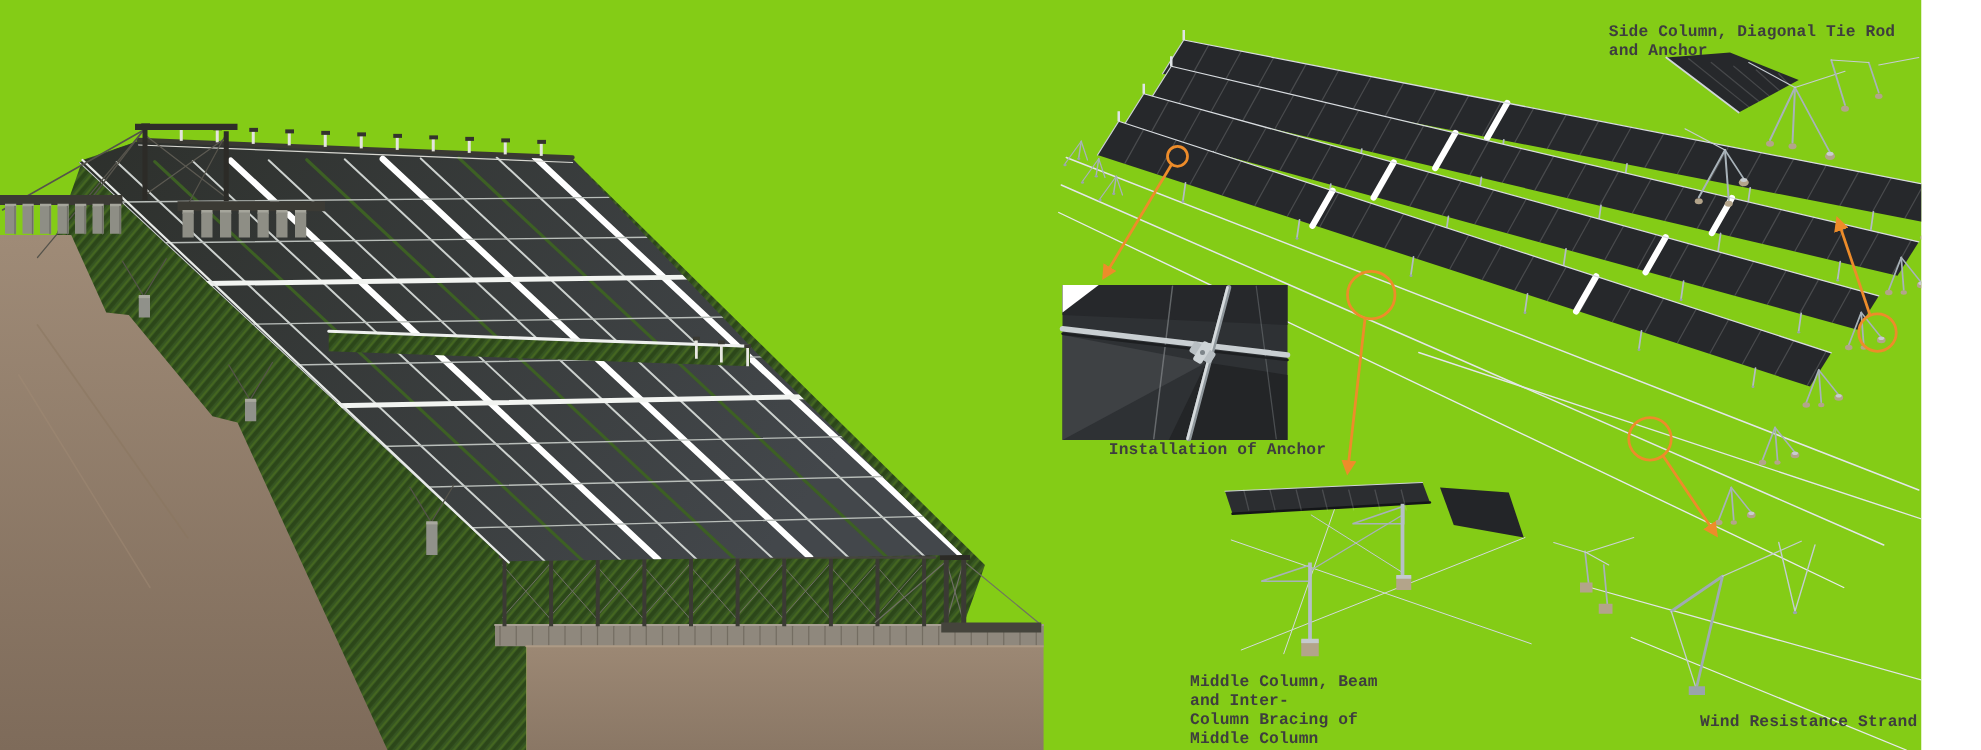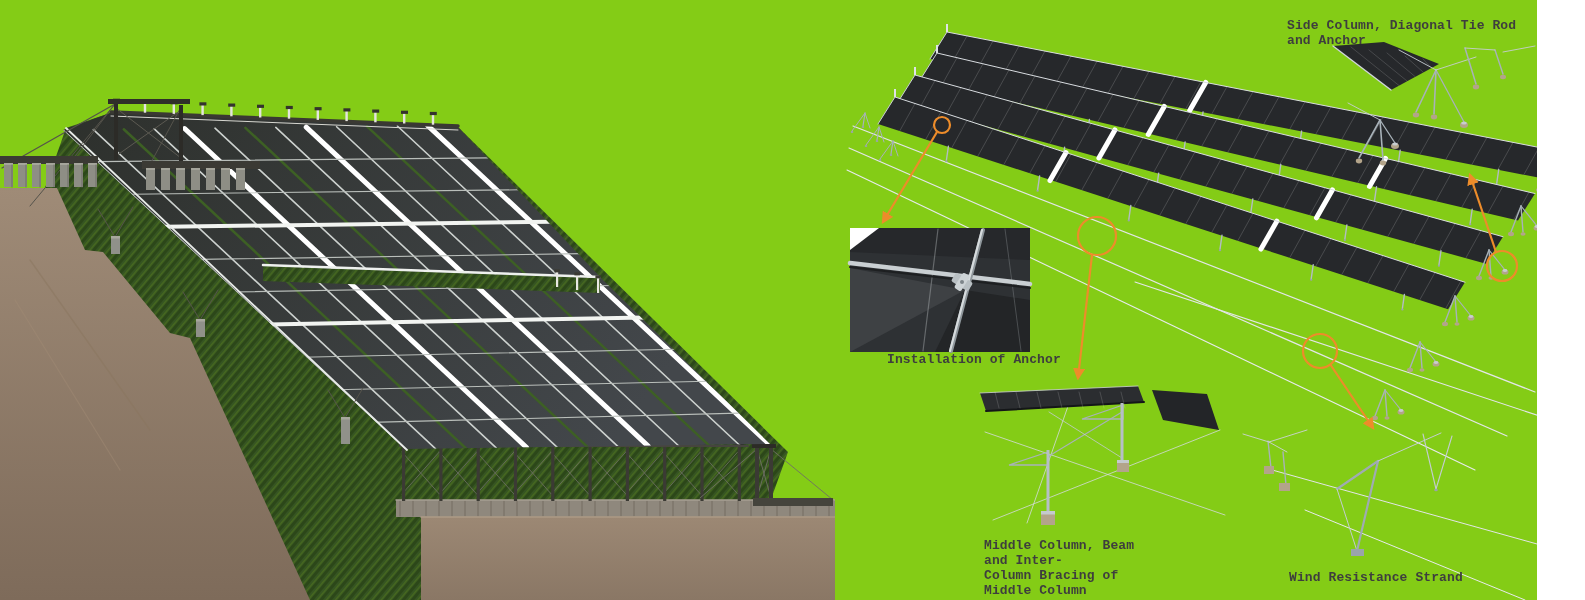--- a/index.html
+++ b/index.html
@@ -568,16 +568,16 @@
       <circle cx="667" cy="266" r="15" fill="none" stroke="#ED8C2A" stroke-width="2.2"></circle>
       <circle cx="485" cy="351" r="17" fill="none" stroke="#ED8C2A" stroke-width="2.2"></circle>
       <line x1="102" y1="132" x2="48" y2="222" stroke="#ED8C2A" stroke-width="2.2" marker-end="url(#ah)"></line>
       <line x1="257" y1="255" x2="243" y2="378" stroke="#ED8C2A" stroke-width="2.2" marker-end="url(#ah)"></line>
       <line x1="661" y1="252" x2="635" y2="175" stroke="#ED8C2A" stroke-width="2.2" marker-end="url(#ah)"></line>
       <line x1="495" y1="364" x2="538" y2="428" stroke="#ED8C2A" stroke-width="2.2" marker-end="url(#ah)"></line>
     </svg>
 
   <div class="callout-label" style="left:1287px;top:18px">Side Column, Diagonal Tie Rod and Anchor</div>
   <div class="callout-label" style="left:887px;top:352px">Installation of Anchor</div>
-  <div class="callout-label" style="left:984px;top:538px;width:180px">Middle Column, Beam and Inter-
+  <div class="callout-label" style="left:952px;top:538px;width:180px">Middle Column, Beam and Inter-
 Column Bracing of Middle Column</div>
-  <div class="callout-label" style="left:1289px;top:570px">Wind Resistance Strand</div>
+  <div class="callout-label" style="left:1360px;top:570px">Wind Resistance Strand</div>
 </div>
 
 </body></html>

